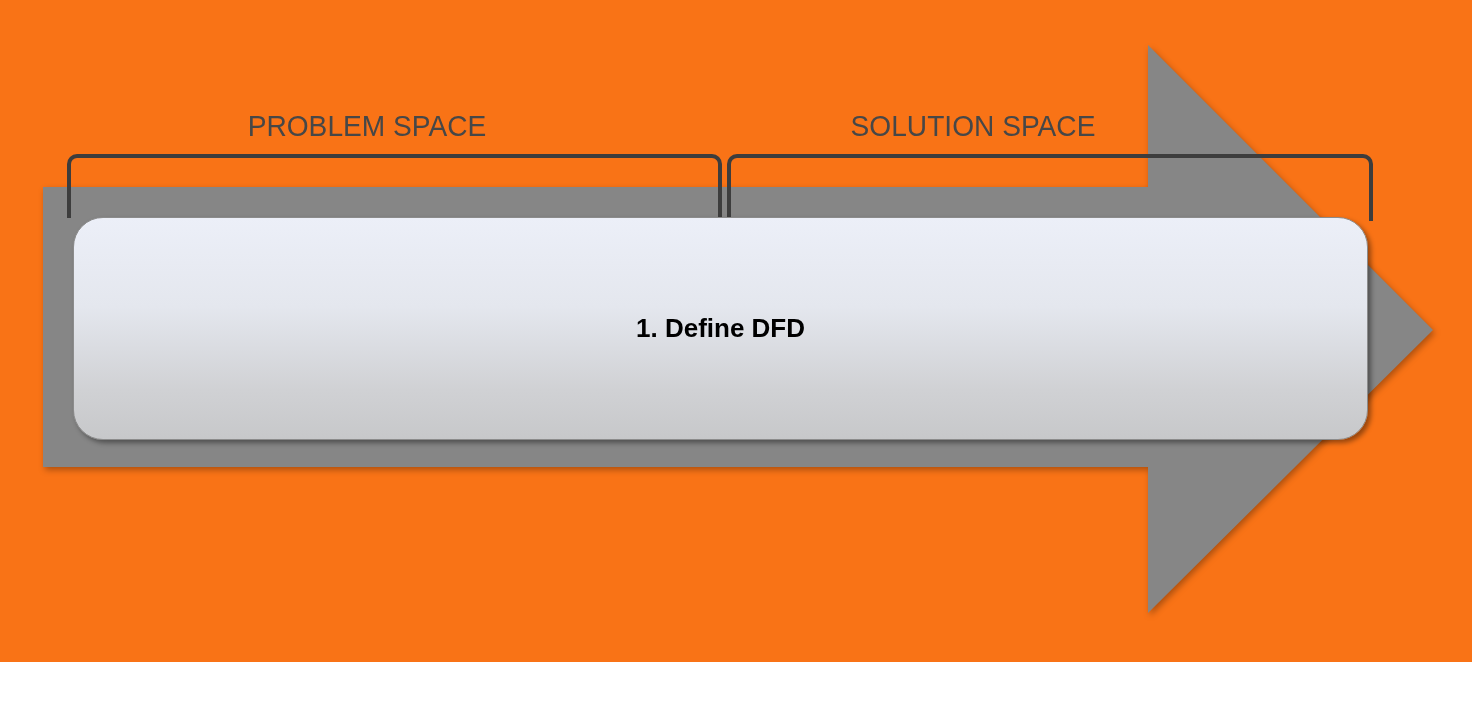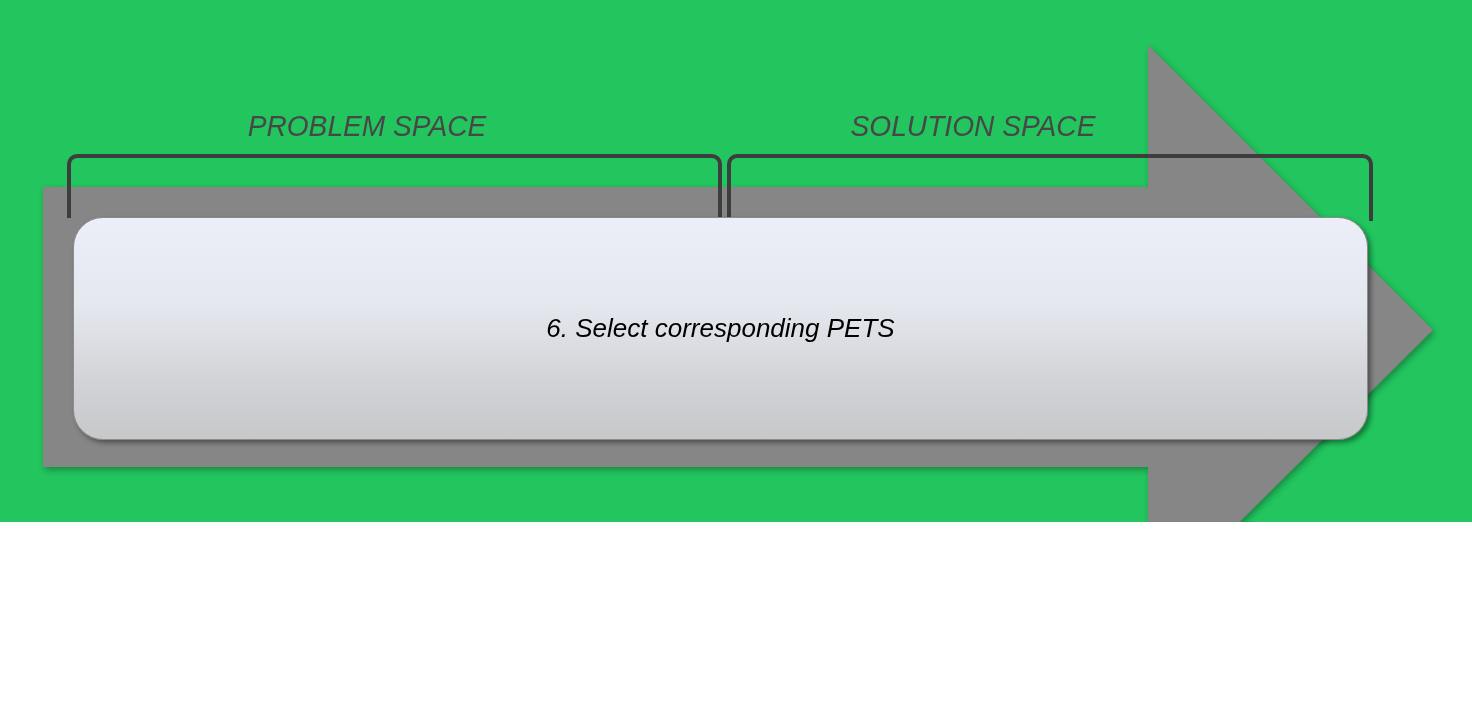--- a/index.html
+++ b/index.html
@@ -4,24 +4,23 @@
 <style>
   html, body {
     margin: 0;
     padding: 0;
     background: #ffffff;
     font-family: "Liberation Sans", sans-serif;
   }
   .stage {
     position: relative;
     width: 1472px;
-    height: 522px;
-    background: #22c55e;
+    height: 662px;
+    background: #f97316;
     overflow: hidden;
-    font-style: italic;
   }
 
   
   .arrow-svg {
     position: absolute;
     left: 0; top: 0;
     width: 1472px;
     height: 711px;
     filter: drop-shadow(2px 3px 3px rgba(0,0,0,0.30));
   }
@@ -89,18 +88,18 @@
     <polygon points="43,187 1148,187 1148,45 1433,330 1148,613 1148,467 43,467"></polygon>
   </svg>
 
   <div class="bracket problem"></div>
   <div class="bracket solution"></div>
 
   <div class="space-label problem-label">PROBLEM SPACE</div>
   <div class="space-label solution-label">SOLUTION SPACE</div>
 
   <div class="steps-row">
-    <div class="step-box">
-      <span>6. Select corresponding PETS</span>
+    <div class="step-box bold">
+      <span>1. Define DFD</span>
     </div>
   </div>
 
 </div>
 
 </body></html>

